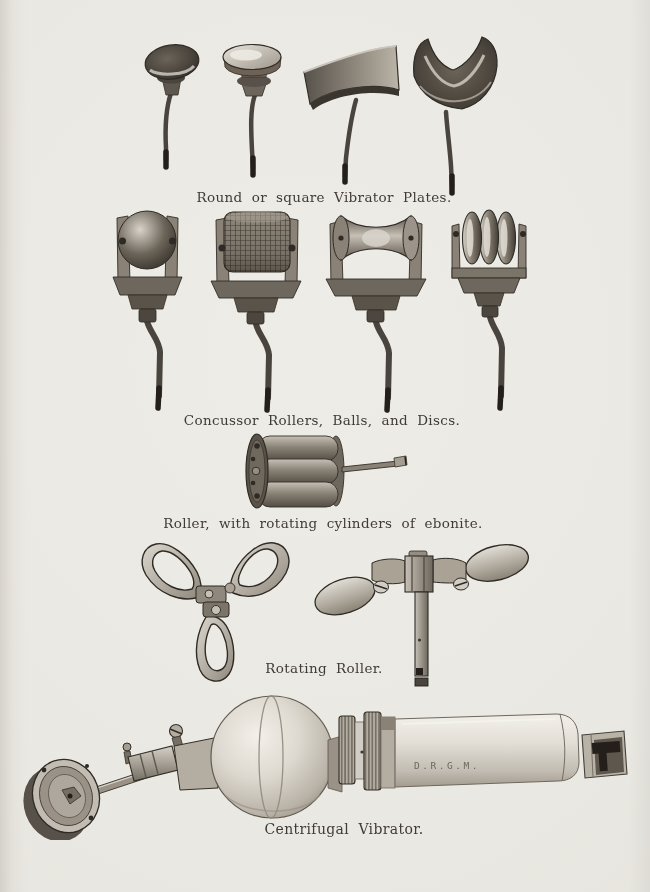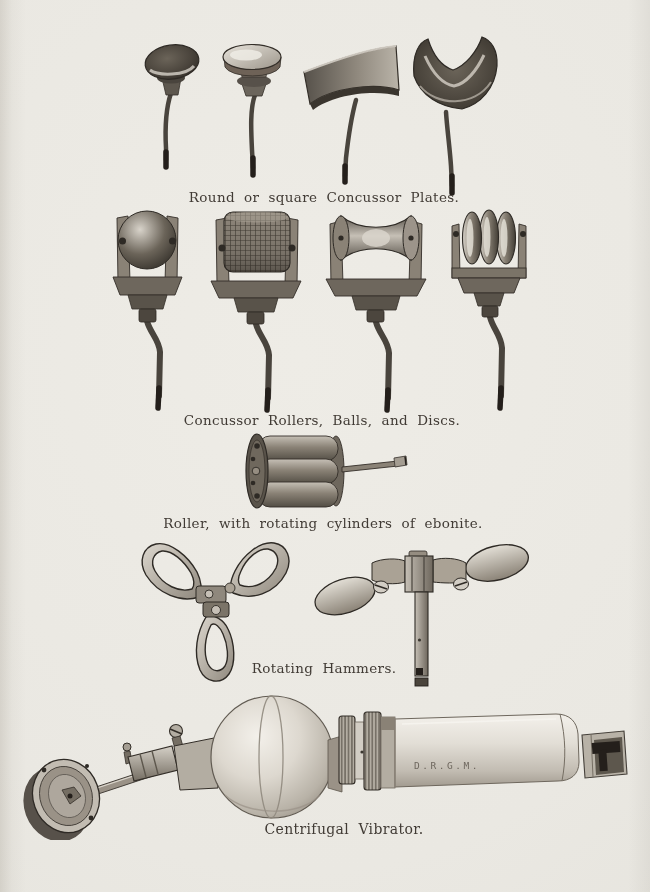--- a/index.html
+++ b/index.html
@@ -83,21 +83,21 @@
     </g>
 
     <g>
       <path class="stem" d="M446,112 C447,128 450,150 451,166 L452,186" stroke-width="5"></path>
       <path class="stemtip" d="M452,176 L452,193" stroke-width="6"></path>
       <path d="M414,76 C412,54 419,42 428,39 C433,55 441,66 453,70 C465,66 477,52 482,37 C491,40 498,50 497,66 C495,88 481,104 462,109 C440,107 421,96 414,76 Z" fill="url(#r1saddle)" stroke="#2e2a25" stroke-width="1.2"></path>
       <path d="M425,56 C433,74 443,84 454,86 C466,84 477,70 484,55" fill="none" stroke="#cfc9bf" stroke-width="3" opacity="0.85"></path>
       <path d="M420,86 C436,106 474,108 491,82" fill="none" stroke="#b3ada2" stroke-width="2" opacity="0.8"></path>
     </g>
   </svg>
-  <div class="caption" style="top:189px;transform:translateX(-1px)">Round or square Concussor Plates.</div>
+  <div class="caption" style="top:189px;transform:translateX(-1px)">Round or square Vibrator Plates.</div>
 
   <svg class="fig" style="top:200px" width="650" height="218" viewBox="0 200 650 218">
     <defs>
       <radialGradient id="ballG" cx="38%" cy="32%" r="78%">
         <stop offset="0%" stop-color="#d8d3ca"></stop>
           <stop offset="55%" stop-color="#6b6459"></stop>
           <stop offset="100%" stop-color="#332f29"></stop>
       </radialGradient>
       <pattern id="hatch" width="5" height="5" patternUnits="userSpaceOnUse">
         <rect width="5" height="5" fill="#958d81"></rect>
@@ -253,21 +253,21 @@
       <ellipse cx="381" cy="587" rx="7.5" ry="6" fill="#d2cdc4" stroke="#2e2a25" stroke-width="1"></ellipse>
       <path d="M375,585 L387,589" stroke="#2e2a25" stroke-width="1.4"></path>
       <ellipse cx="461" cy="584" rx="7.5" ry="6" fill="#d2cdc4" stroke="#2e2a25" stroke-width="1"></ellipse>
       <path d="M455,586 L467,582" stroke="#2e2a25" stroke-width="1.4"></path>
       <rect x="415" y="592" width="13" height="84" fill="url(#blockG)" stroke="#2e2a25" stroke-width="1.1"></rect>
       <rect x="416" y="668" width="7" height="7" fill="#241f1b"></rect>
       <rect x="415" y="678" width="13" height="8" fill="#4a443c" stroke="#241f1b" stroke-width="0.9"></rect>
       <circle cx="419.5" cy="640" r="1.6" fill="#3c3831"></circle>
     </g>
   </svg>
-  <div class="caption" style="top:660px;transform:translateX(-1px)">Rotating Hammers.</div>
+  <div class="caption" style="top:660px;transform:translateX(-1px)">Rotating Roller.</div>
 
   <svg class="fig" style="top:685px" width="650" height="155" viewBox="0 685 650 155">
     <defs>
       <radialGradient id="sphG" cx="38%" cy="33%" r="78%">
         <stop offset="0%" stop-color="#f3f0ea"></stop>
           <stop offset="45%" stop-color="#ddd8cf"></stop>
           <stop offset="82%" stop-color="#b8b2a7"></stop>
           <stop offset="100%" stop-color="#978f84"></stop>
       </radialGradient>
       <linearGradient id="bodyG" x1="0" y1="0" x2="0" y2="1">

